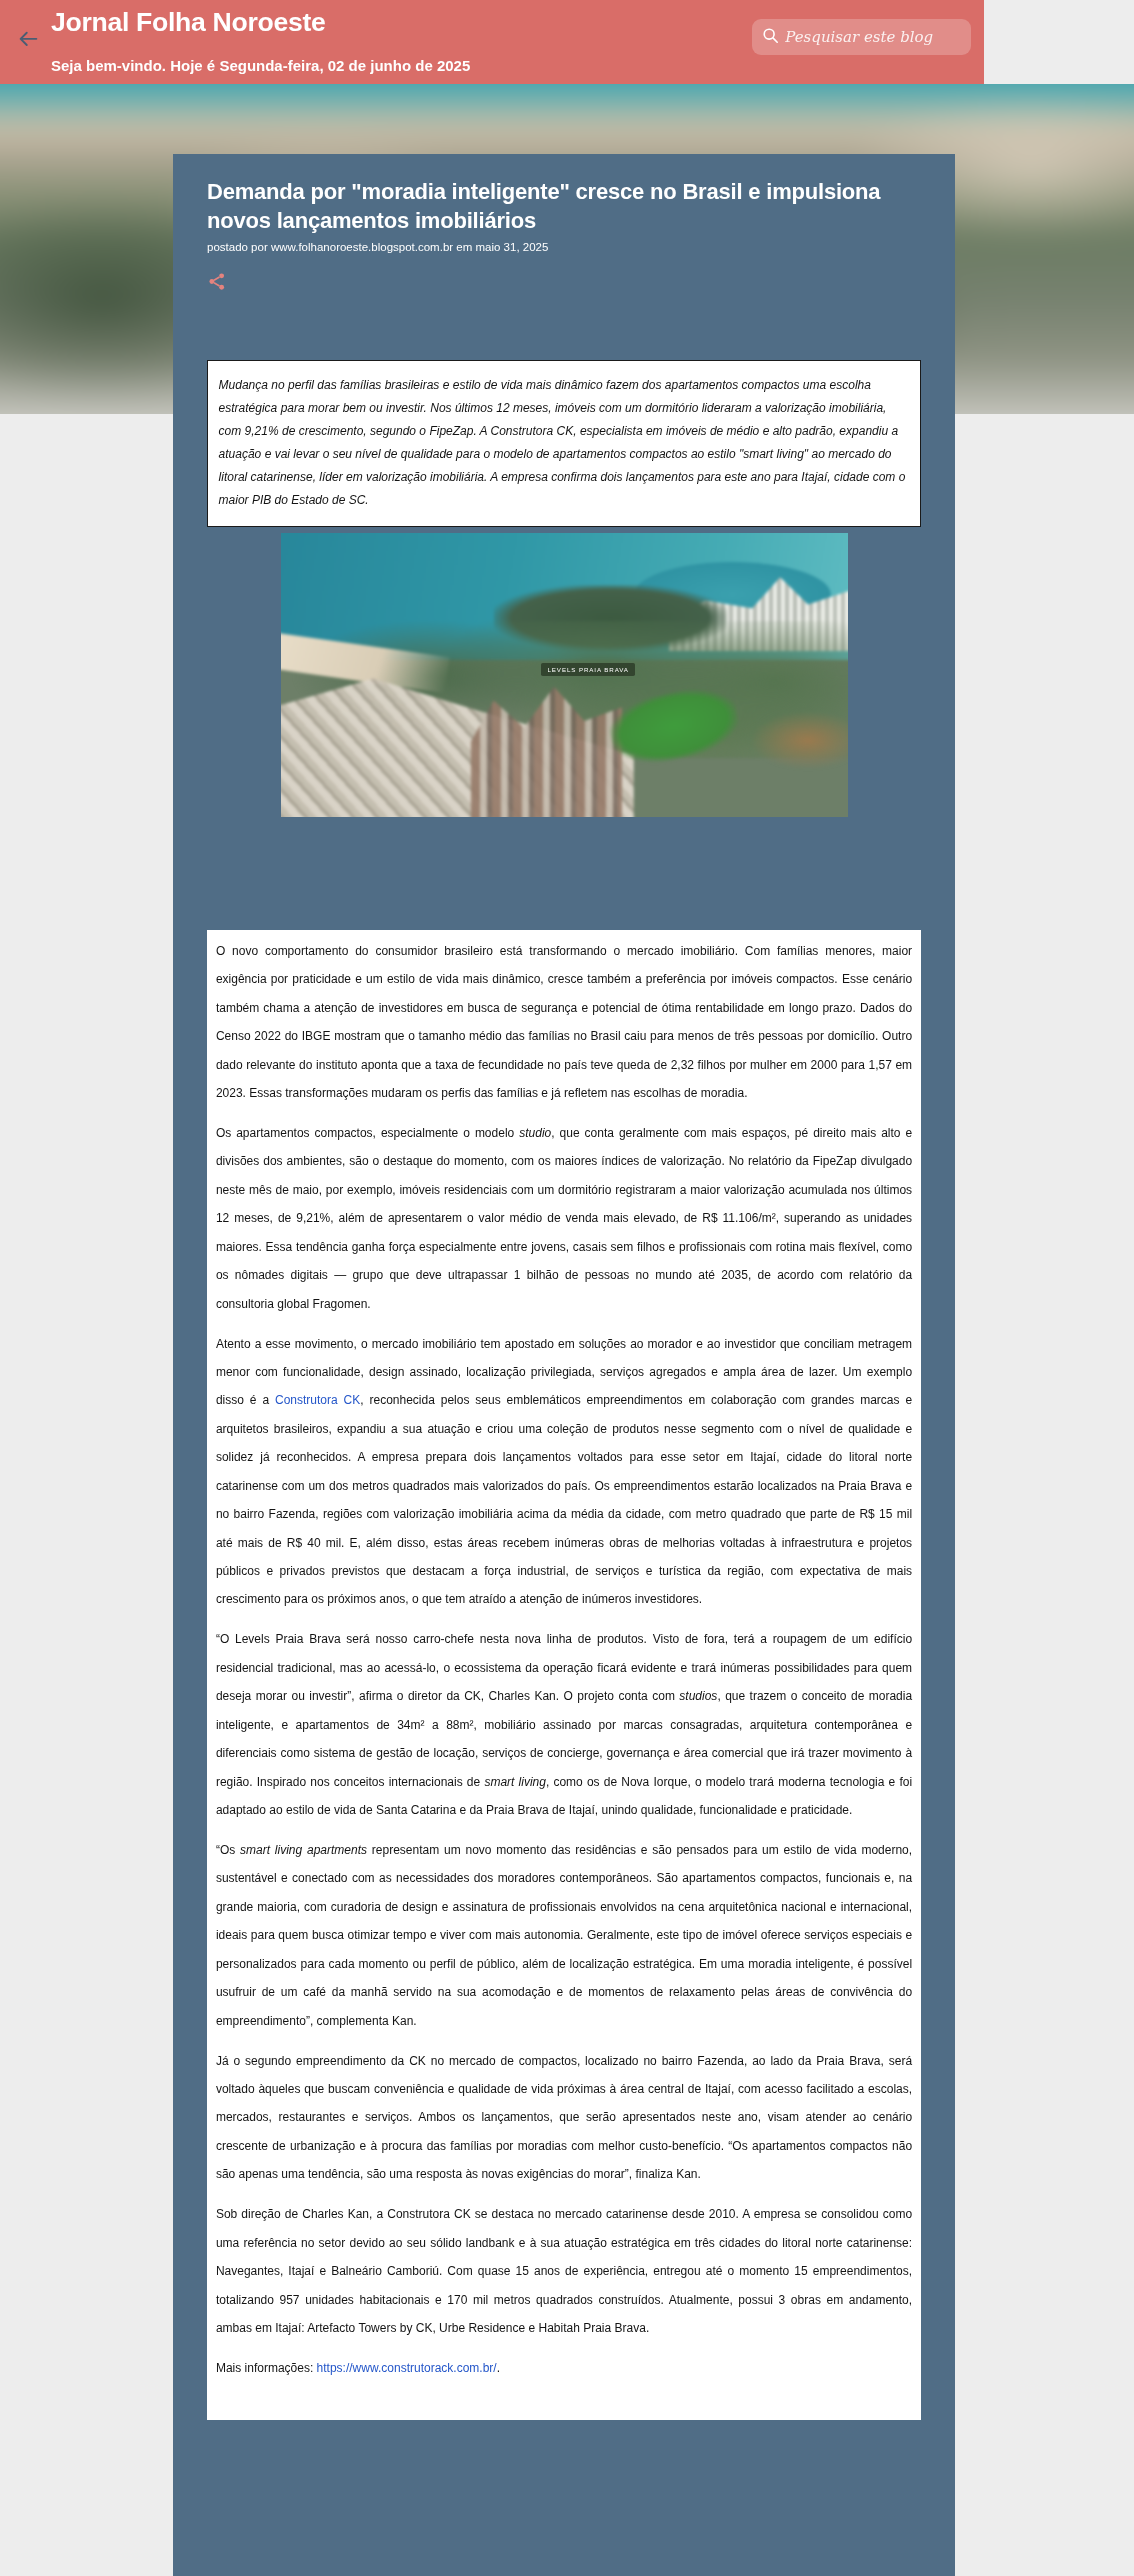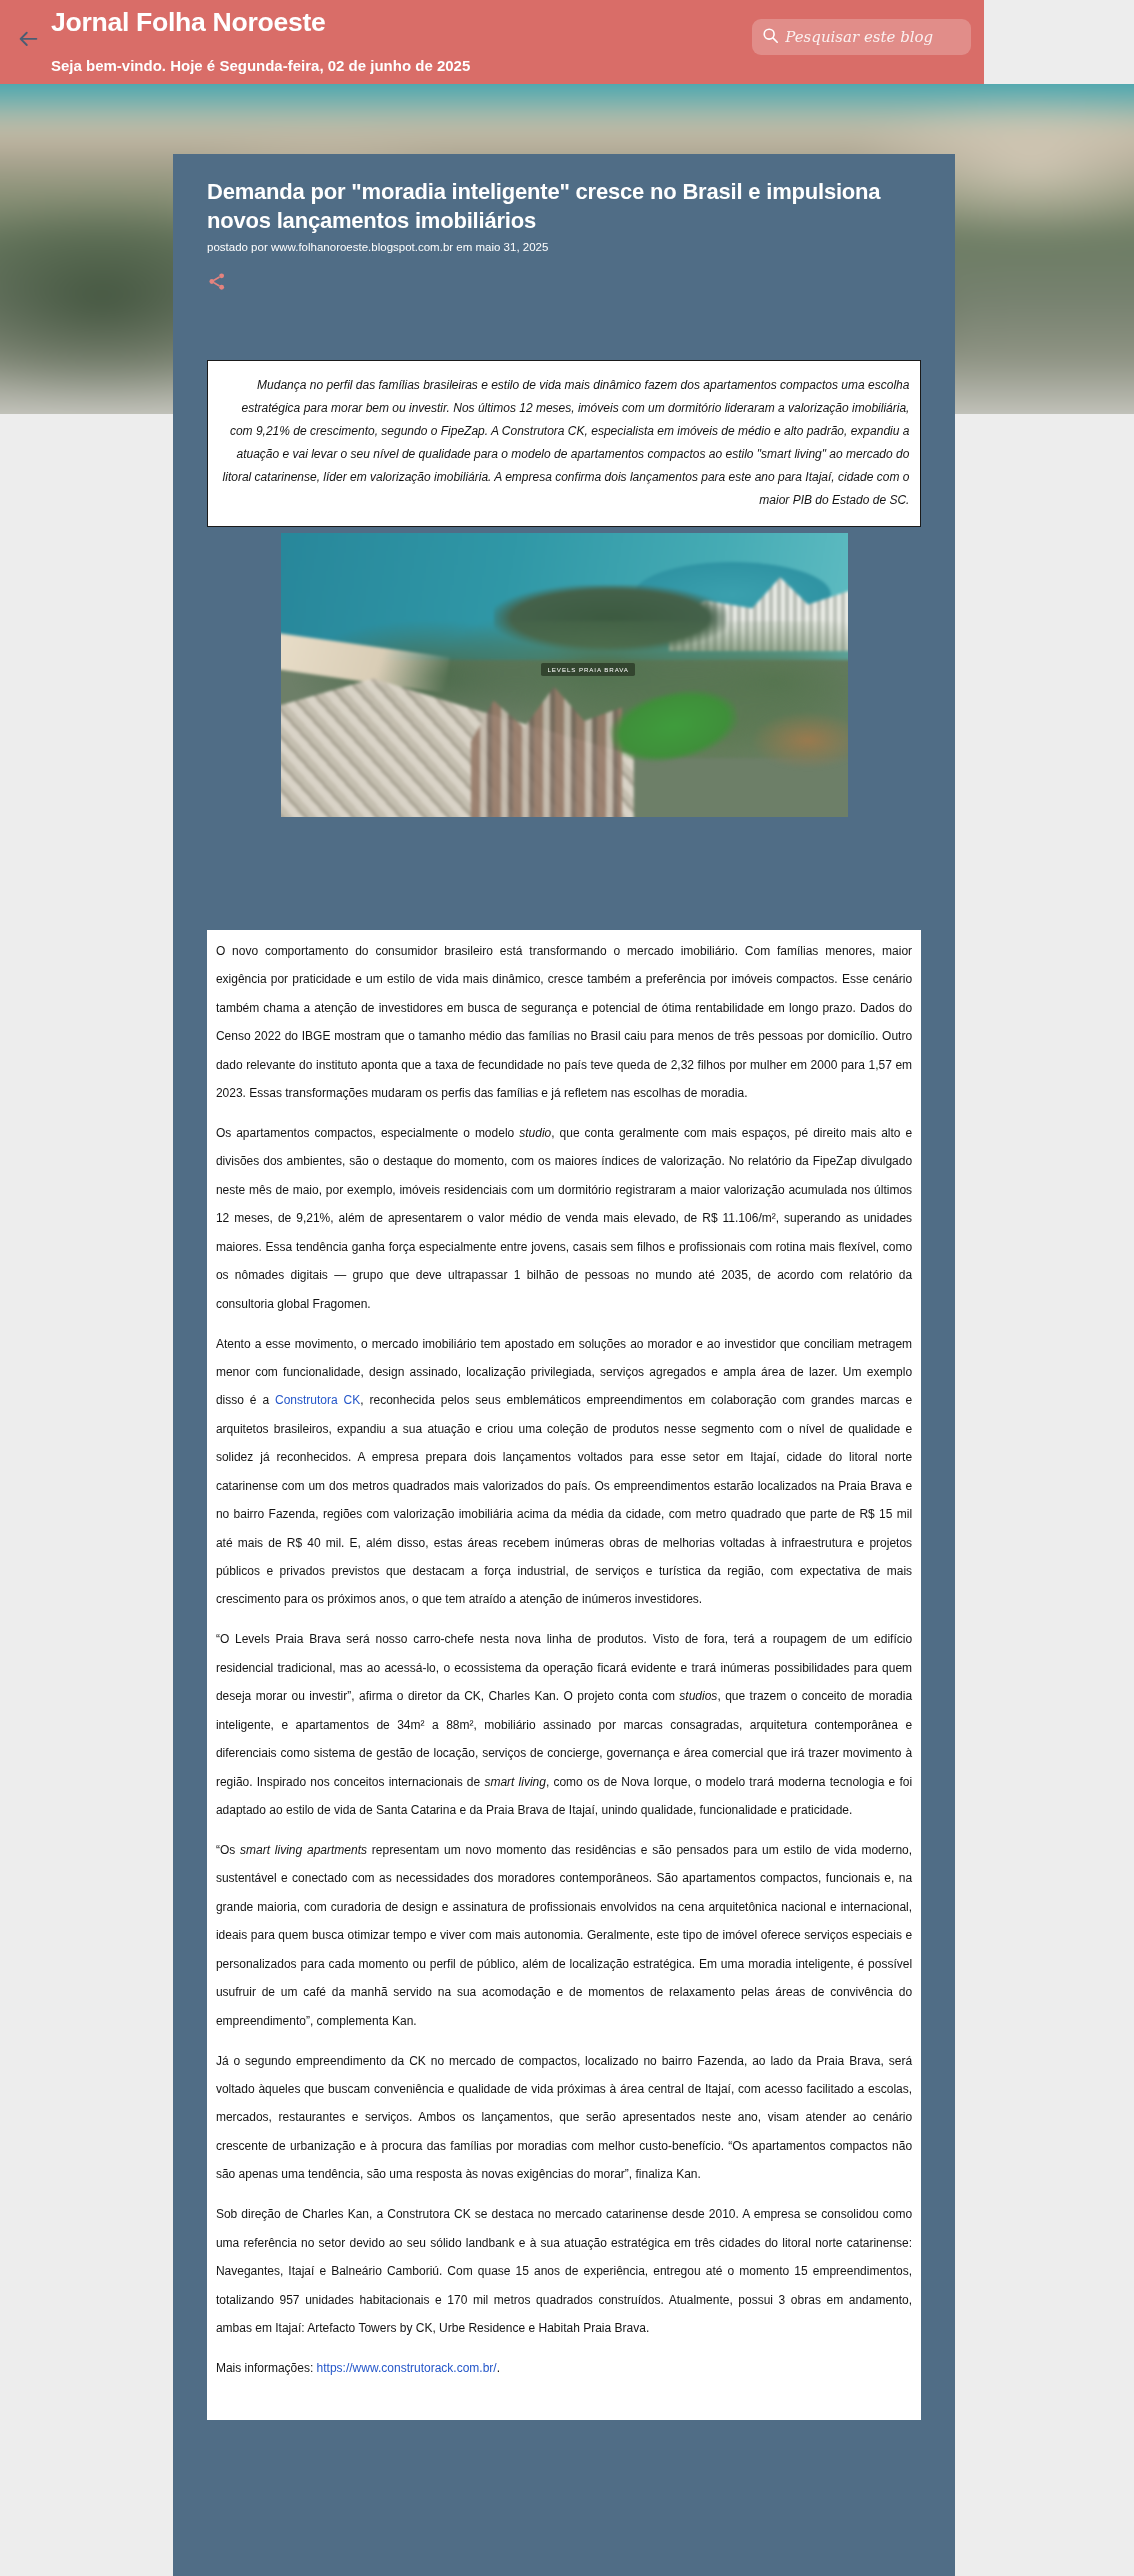--- a/index.html
+++ b/index.html
@@ -25,21 +25,21 @@
       radial-gradient(ellipse 266px 106px at 88% 30%, rgba(225,214,196,0.7), transparent 70%),
       radial-gradient(ellipse 213px 106px at 30% 38%, rgba(205,193,172,0.6), transparent 70%),
       linear-gradient(180deg,#2f96a6 0%,#3aa3b0 9%,#7fb3ae 15%,#cbbfa8 21%,#b0a896 27%,#8d9379 36%,#6c7c63 48%,#76816f 62%,#8d9282 76%,#c2c2ba 90%,#ededed 100%);
   }
   
   .card{position:absolute;left:173px;top:154px;width:782px;height:2422px;background:#506d86;z-index:5}
   .post-title{margin:23px 34px 0;color:#fff;font-size:22px;line-height:1.32;font-weight:bold;letter-spacing:-0.2px}
   .byline{margin:6.2px 34px 0;color:#fff;font-size:11.5px}
   .share-btn{margin:16px 0 0 30px;width:26.6px;height:26.6px;border:none;background:transparent;cursor:pointer;padding:0;display:flex;align-items:center;justify-content:center}
   .lede{margin:64px 34px 0;background:#ffffff;border:0.9px solid #1a1a1a;padding:13.3px 10.6px;box-sizing:border-box;
-    font-style:italic;font-size:12px;line-height:1.92;text-align:right;color:#141414}
+    font-style:italic;font-size:12px;line-height:1.92;text-align:left;color:#141414}
   
   .photo{width:567px;height:284px;margin:6.2px auto 0;position:relative;overflow:hidden;background:#6d7f68}
   .photo .blurwrap{position:absolute;inset:-7px;filter:blur(1.8px)}
   .ph-sea{position:absolute;top:0;left:0;right:0;height:45%;
     background:linear-gradient(100deg,#27869a 0%,#2f97a6 40%,#45abb4 75%,#5fbcc2 100%)}
   .ph-bay{position:absolute;top:12%;right:4%;width:34%;height:22%;border-radius:50%;
     background:radial-gradient(ellipse at center,#3aa0ae 0%,#2f93a3 70%,transparent 72%)}
   .ph-farcity{position:absolute;top:16%;right:0;width:32%;height:26%;
     background:repeating-linear-gradient(90deg,rgba(246,243,236,0.95) 0 4.4px,rgba(196,191,181,0.9) 4.4px 8px);
     clip-path:polygon(0 55%,20% 35%,45% 45%,60% 5%,75% 40%,100% 20%,100% 100%,0 100%)}

